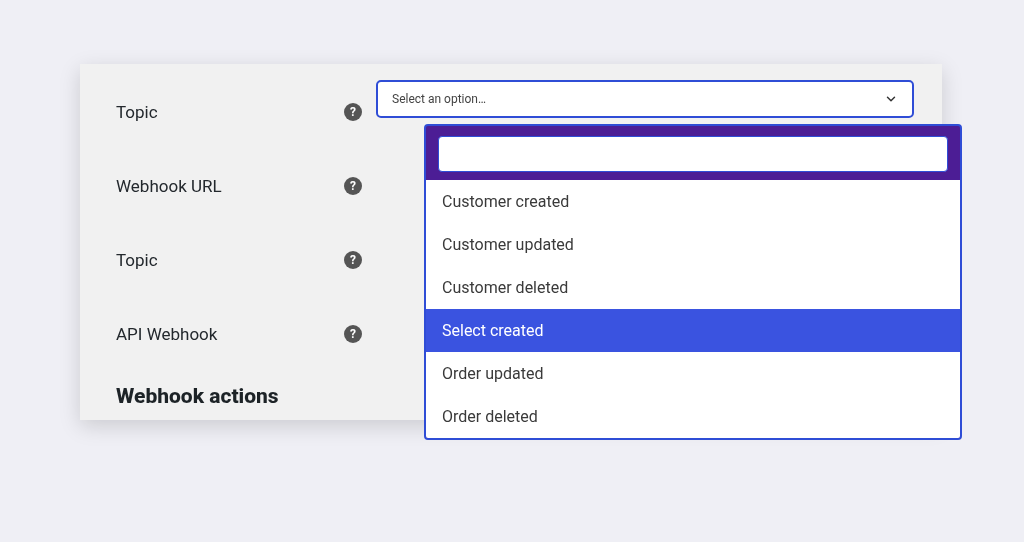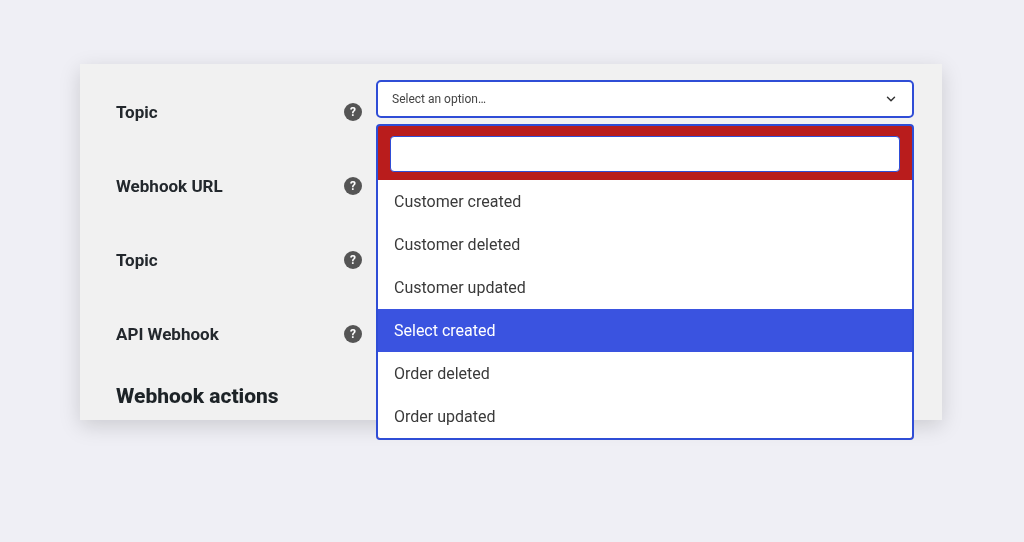--- a/index.html
+++ b/index.html
@@ -26,21 +26,21 @@
   .label {
     flex: 0 0 260px;
     display: flex;
     align-items: center;
     justify-content: space-between;
     padding-right: 14px;
     font-size: 17px;
     font-weight: 700;
     color: #23282d;
   }
-  .label-text { font-weight: 700; }
+  .label-text { font-weight: 400; }
   .help {
     width: 18px; height: 18px;
     border-radius: 50%;
     background: #555;
     color: #fff;
     font-size: 12px;
     font-weight: 700;
     display: inline-flex;
     align-items: center;
     justify-content: center;
@@ -74,25 +74,26 @@
     color: #444;
     cursor: pointer;
   }
   .chevron {
     width: 14px; height: 14px;
     display: inline-flex; align-items: center; justify-content: center;
   }
   .chevron svg { width: 14px; height: 14px; }
   .dropdown {
     margin-top: 6px;
-    background: #b91c1c;
+    background: #4c1d95;
     border: 2px solid #2f4dd6;
     border-radius: 4px;
     width: 100%;
     overflow: hidden;
+    margin-left: 48px;
   }
   .dropdown-search {
     padding: 10px 12px 8px 12px;
   }
   .dropdown-search input {
     width: 100%;
     height: 36px;
     border: 1.5px solid #2f4dd6;
     border-radius: 4px;
     padding: 0 10px;
@@ -154,22 +155,22 @@
             <polyline points="6 9 12 15 18 9"></polyline>
           </svg>
       </span>
     </div>
     <div class="dropdown">
       <div class="dropdown-search">
         <input type="text" value="" style="">
       </div>
       <div id="options-container">
           <div class="option">Customer created</div>
+          <div class="option">Customer updated</div>
           <div class="option">Customer deleted</div>
-          <div class="option">Customer updated</div>
           <div class="option highlighted">Select created</div>
+          <div class="option">Order updated</div>
           <div class="option">Order deleted</div>
-          <div class="option">Order updated</div>
         </div>
     </div>
   </div>
 
 </div>
 
 </body></html>

